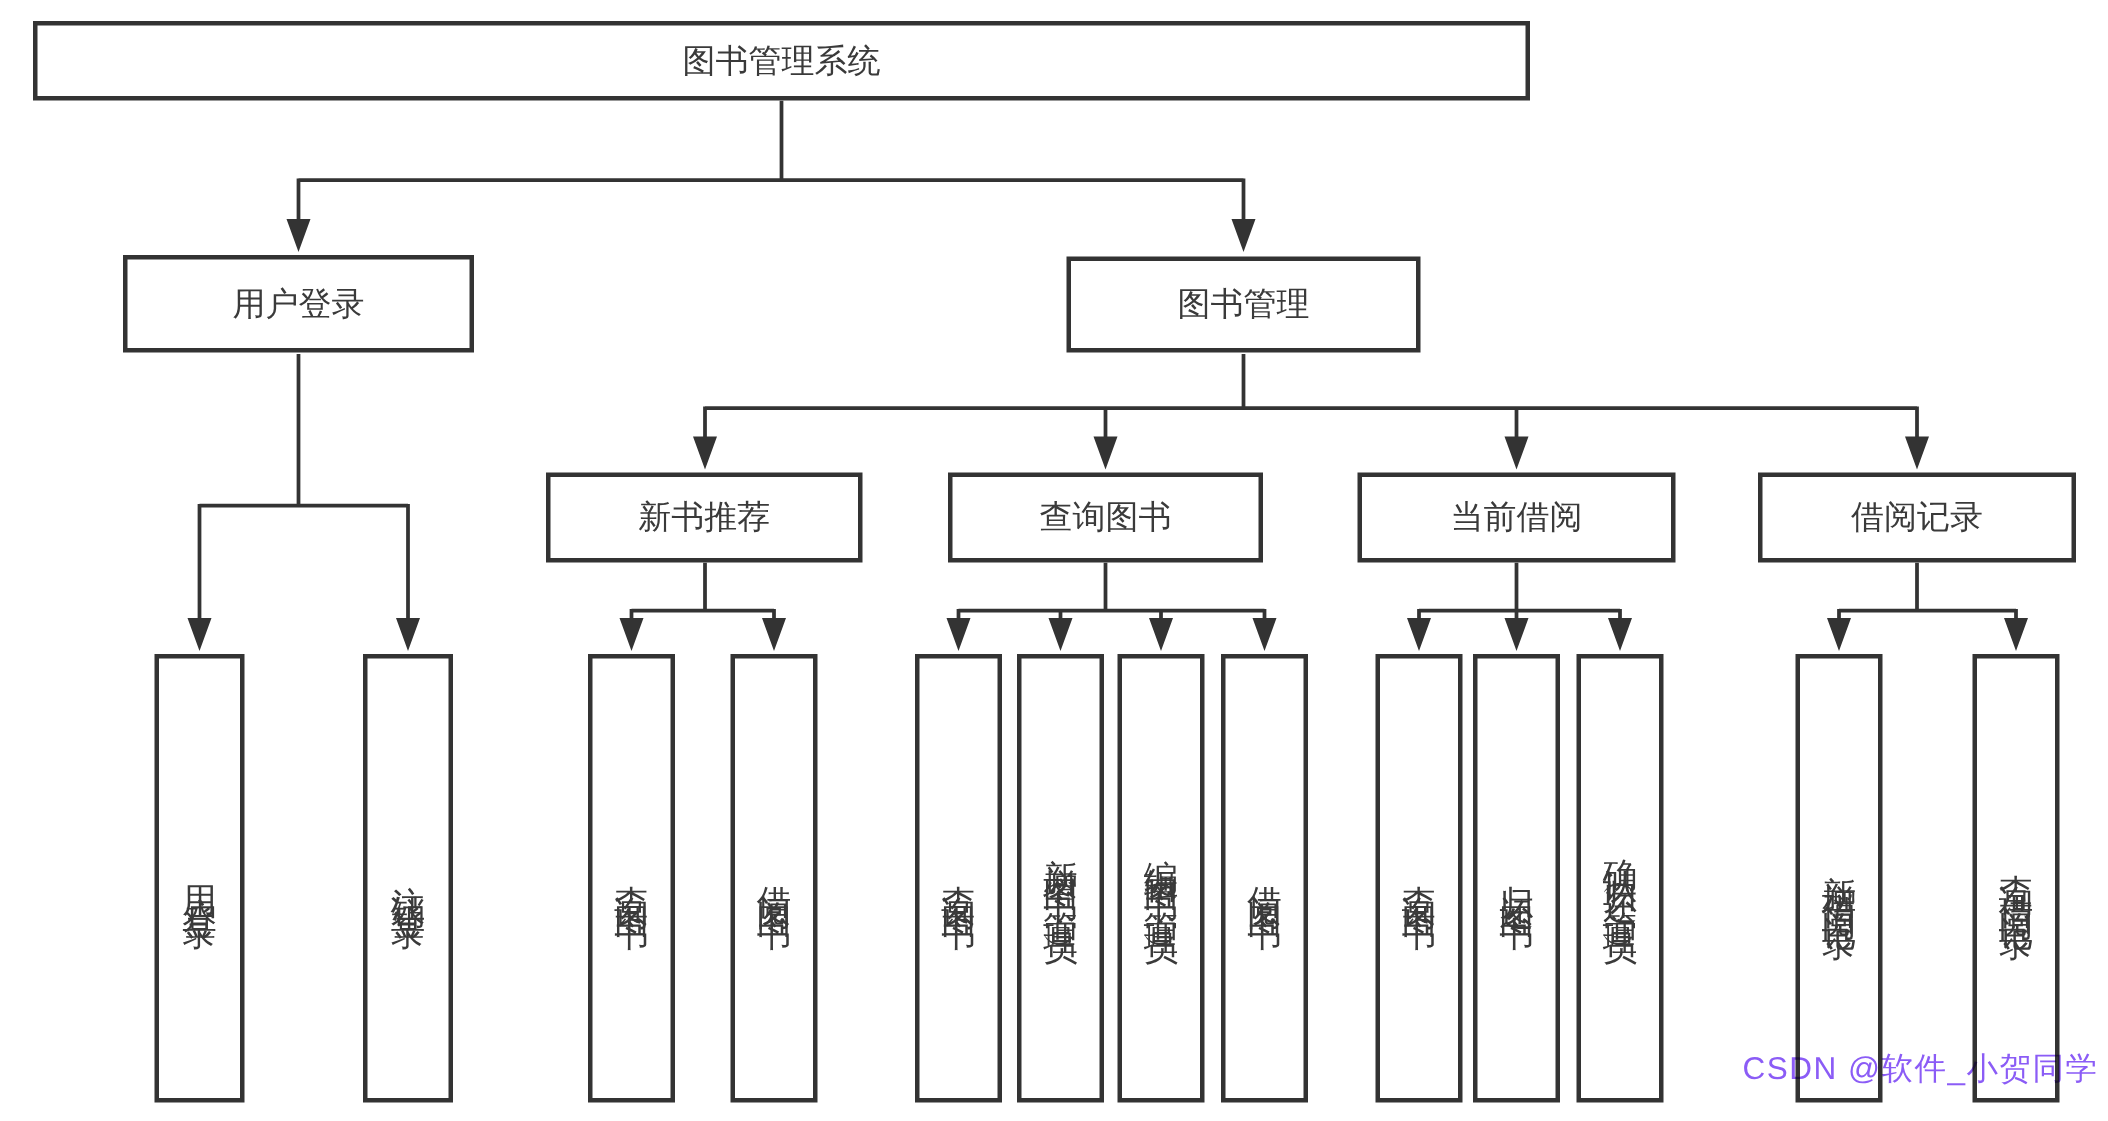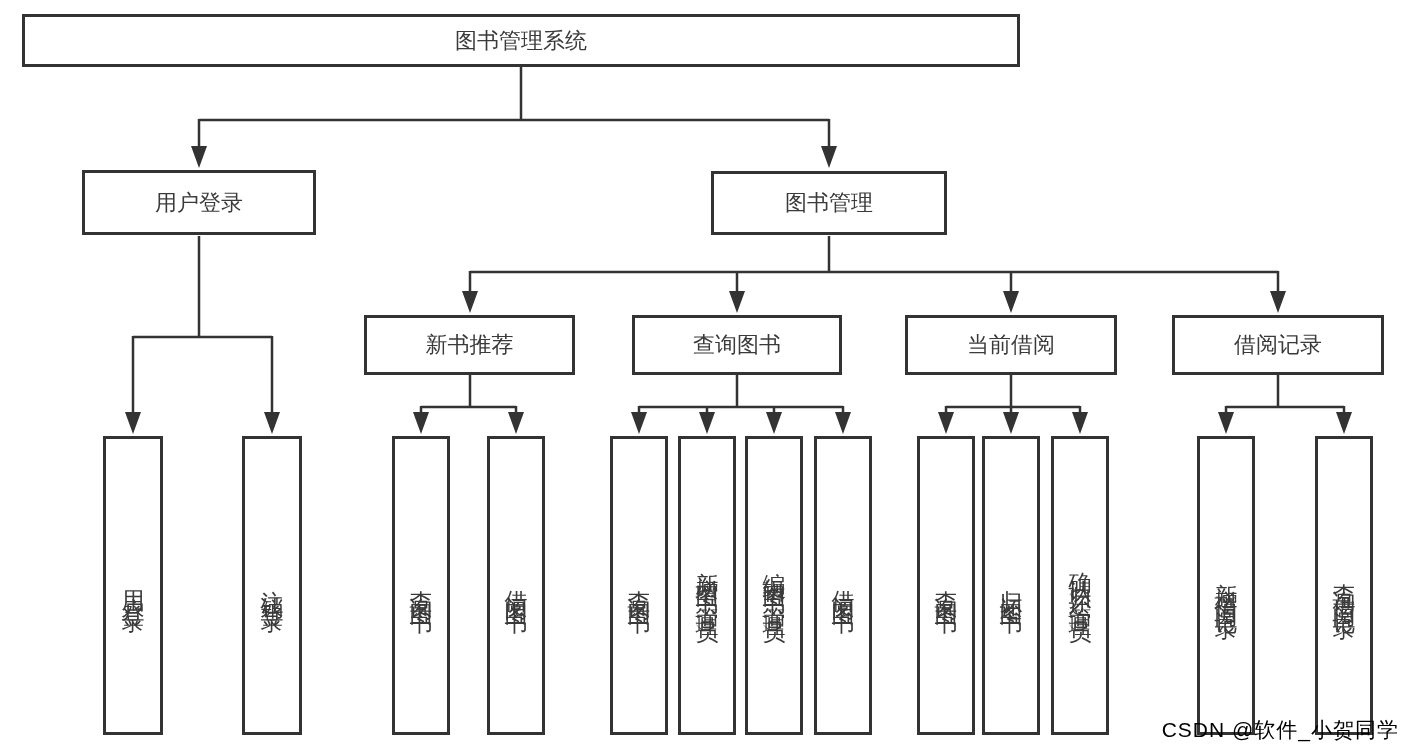--- a/index.html
+++ b/index.html
@@ -11,22 +11,22 @@
   .box{
     position:absolute;box-sizing:border-box;border:3px solid #333;background:#fff;
     display:flex;align-items:center;justify-content:center;z-index:2;
     font-size:22px;color:#3a3a3a;white-space:nowrap;
   }
   .box.v span{
     writing-mode:vertical-rl;text-orientation:mixed;
     font-size:23px;letter-spacing:7px;line-height:1;
   }
   .watermark{
-    position:absolute;right:6px;bottom:3px;z-index:5;
-    font-size:21px;color:#000000;letter-spacing:1px;
+    position:absolute;right:6px;bottom:21px;z-index:5;
+    font-size:21px;color:#8b5cf6;letter-spacing:1px;
     mix-blend-mode:multiply;
   }
 </style>
 </head>
 <body>
 
 <div class="canvas">
 
   <svg class="connectors" width="1405" height="747" viewBox="0 0 1405 747">
 

